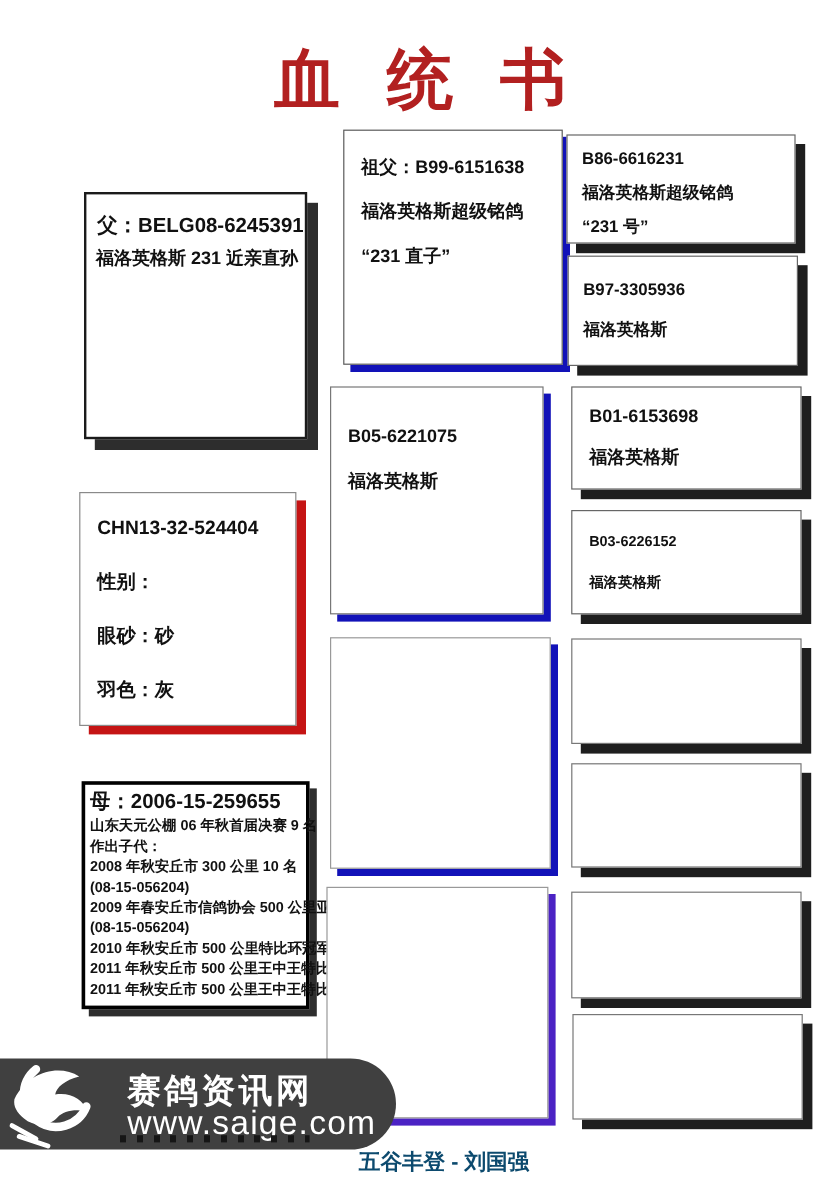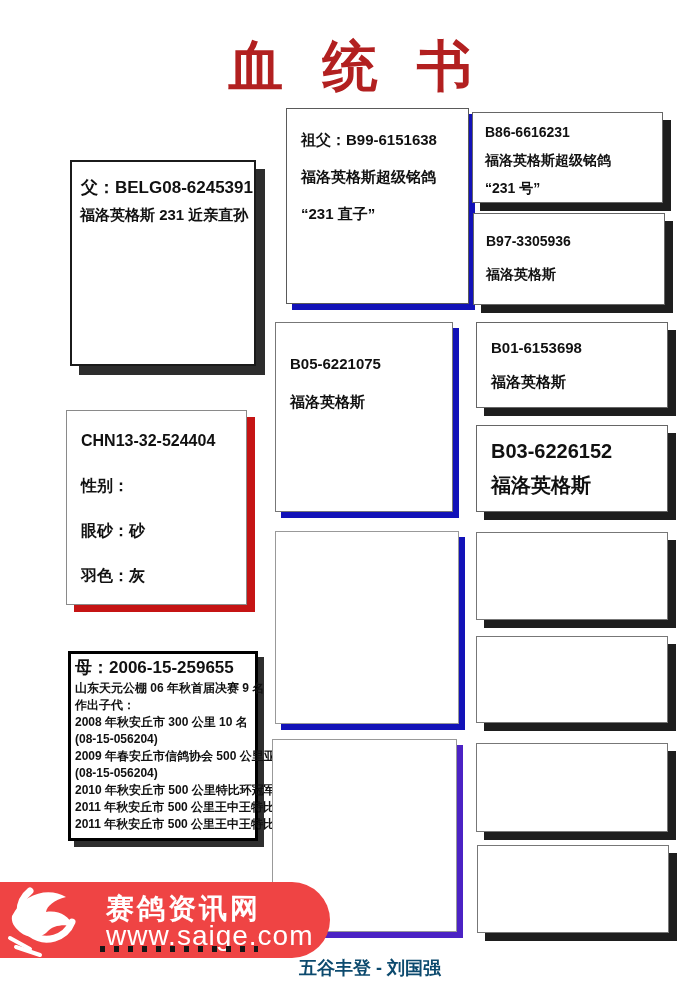--- a/index.html
+++ b/index.html
@@ -40,21 +40,21 @@
   
   .b-b05{left:275px;top:322px;width:178px;height:190px;
     border:1px solid #777;box-shadow:6px 6px 0 #1212b8;
     padding:22px 0 0 14px;font-size:15px;font-weight:bold;line-height:38px;}
 
   .b-b01{left:476px;top:322px;width:192px;height:86px;
     border:1px solid #666;box-shadow:8px 8px 0 #1e1e1e;
     padding:8px 0 0 14px;font-size:15px;font-weight:bold;line-height:34px;}
   .b-b03{left:476px;top:425px;width:192px;height:87px;
     border:1px solid #666;box-shadow:8px 8px 0 #1e1e1e;
-    padding:8px 0 0 14px;font-size:20px;font-weight:bold;line-height:34px;}
+    padding:8px 0 0 14px;font-size:12px;font-weight:bold;line-height:34px;}
 
   
   .b-subject{left:42px;top:410px;width:181px;height:195px;
     border:1px solid #8a8a8a;box-shadow:8px 7px 0 #c51414;
     padding:7px 0 0 14px;font-size:16px;font-weight:bold;line-height:45px;margin-left:24px;}
 
   
   .b-mother{left:68px;top:651px;width:190px;height:190px;
     border:3px solid #000;box-shadow:6px 6px 0 #2e2e2e;
     padding:2px 0 0 4px;overflow:visible;}
@@ -70,21 +70,21 @@
     border:1px solid #777;box-shadow:8px 8px 0 #1e1e1e;}
   .b-empty-r2{left:476px;top:636px;width:192px;height:87px;
     border:1px solid #777;box-shadow:8px 8px 0 #1e1e1e;}
   .b-empty-r3{left:476px;top:743px;width:192px;height:89px;
     border:1px solid #777;box-shadow:8px 8px 0 #1e1e1e;}
   .b-empty-r4{left:477px;top:845px;width:192px;height:88px;
     border:1px solid #777;box-shadow:8px 8px 0 #1e1e1e;}
 
   
   .watermark{position:absolute;left:0;top:882px;width:330px;height:76px;
-    background:#ef4444;border-radius:0 40px 40px 0;z-index:10;
+    background:#404040;border-radius:0 40px 40px 0;z-index:10;
     display:flex;align-items:center;}
   .wm-icon{width:104px;height:76px;flex:0 0 auto;}
   .wm-text{color:#fff;margin-left:2px;}
   .wm-site{font-size:28px;font-weight:bold;letter-spacing:3px;line-height:31px;white-space:nowrap;}
   .wm-url{font-size:28px;line-height:23px;letter-spacing:1px;white-space:nowrap;}
 
   
   .clip-marks{position:absolute;left:100px;top:946px;width:158px;height:6px;z-index:11;
     background:repeating-linear-gradient(90deg,#161616 0 5px,transparent 5px 14px);}
 

